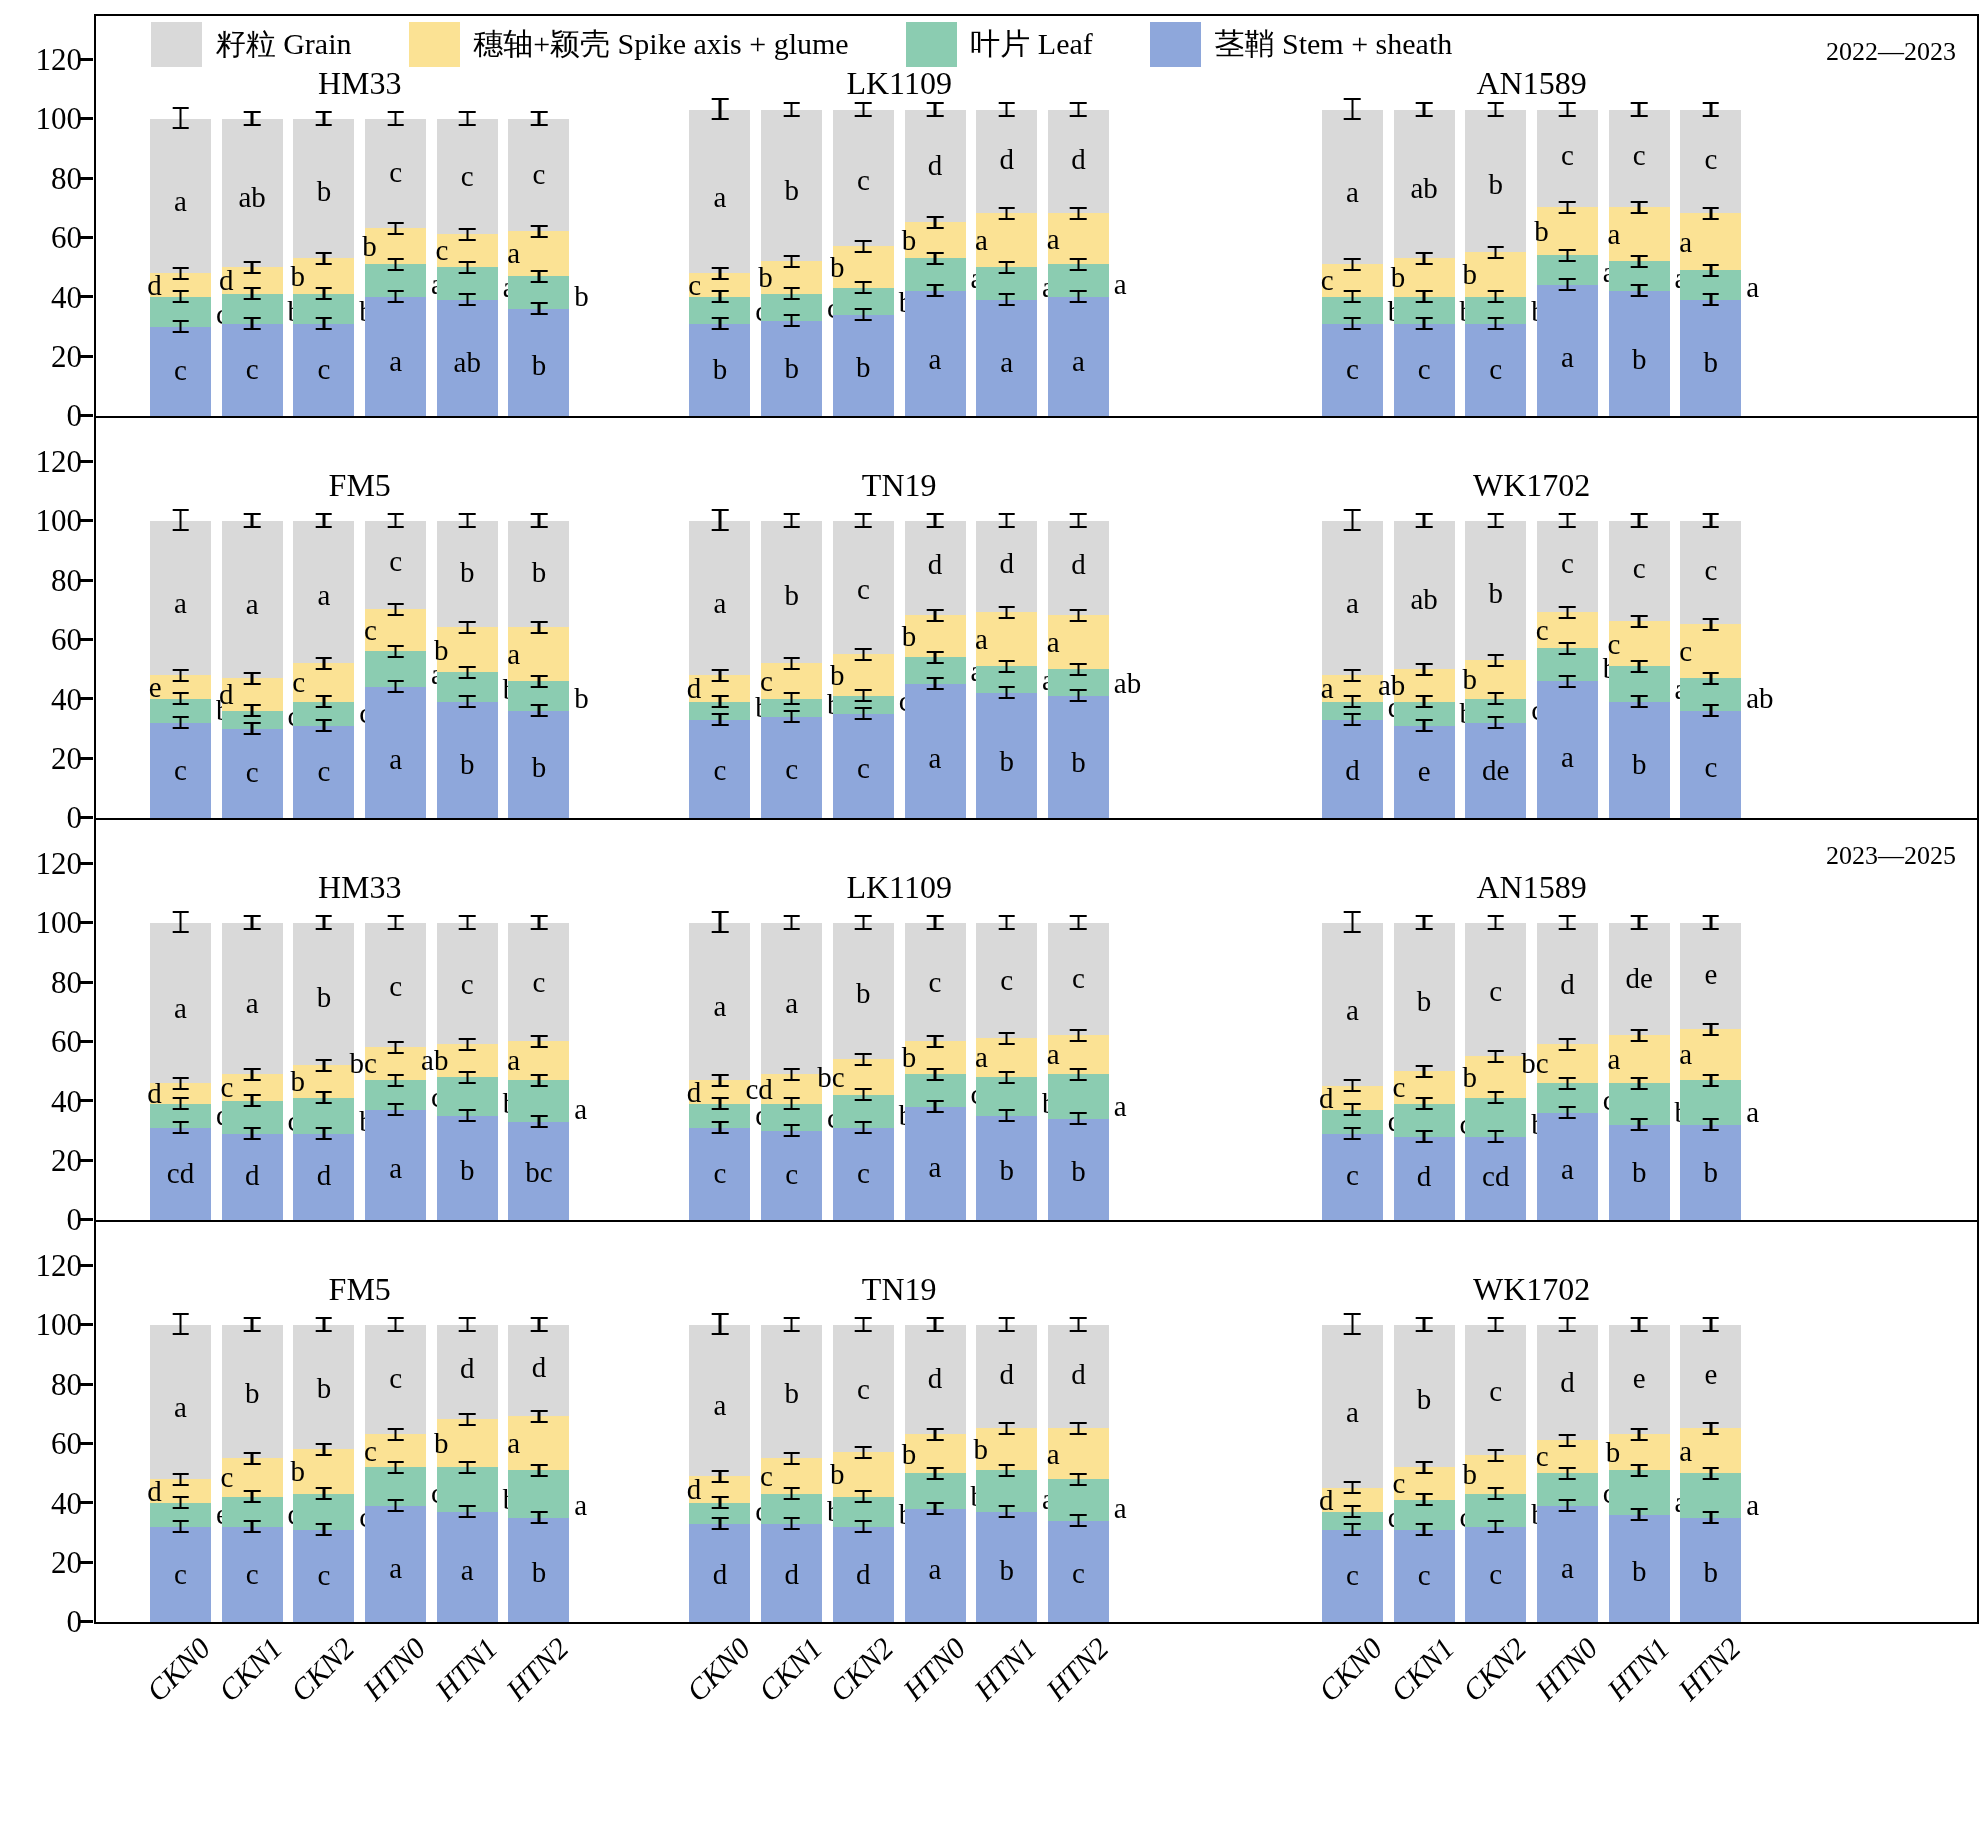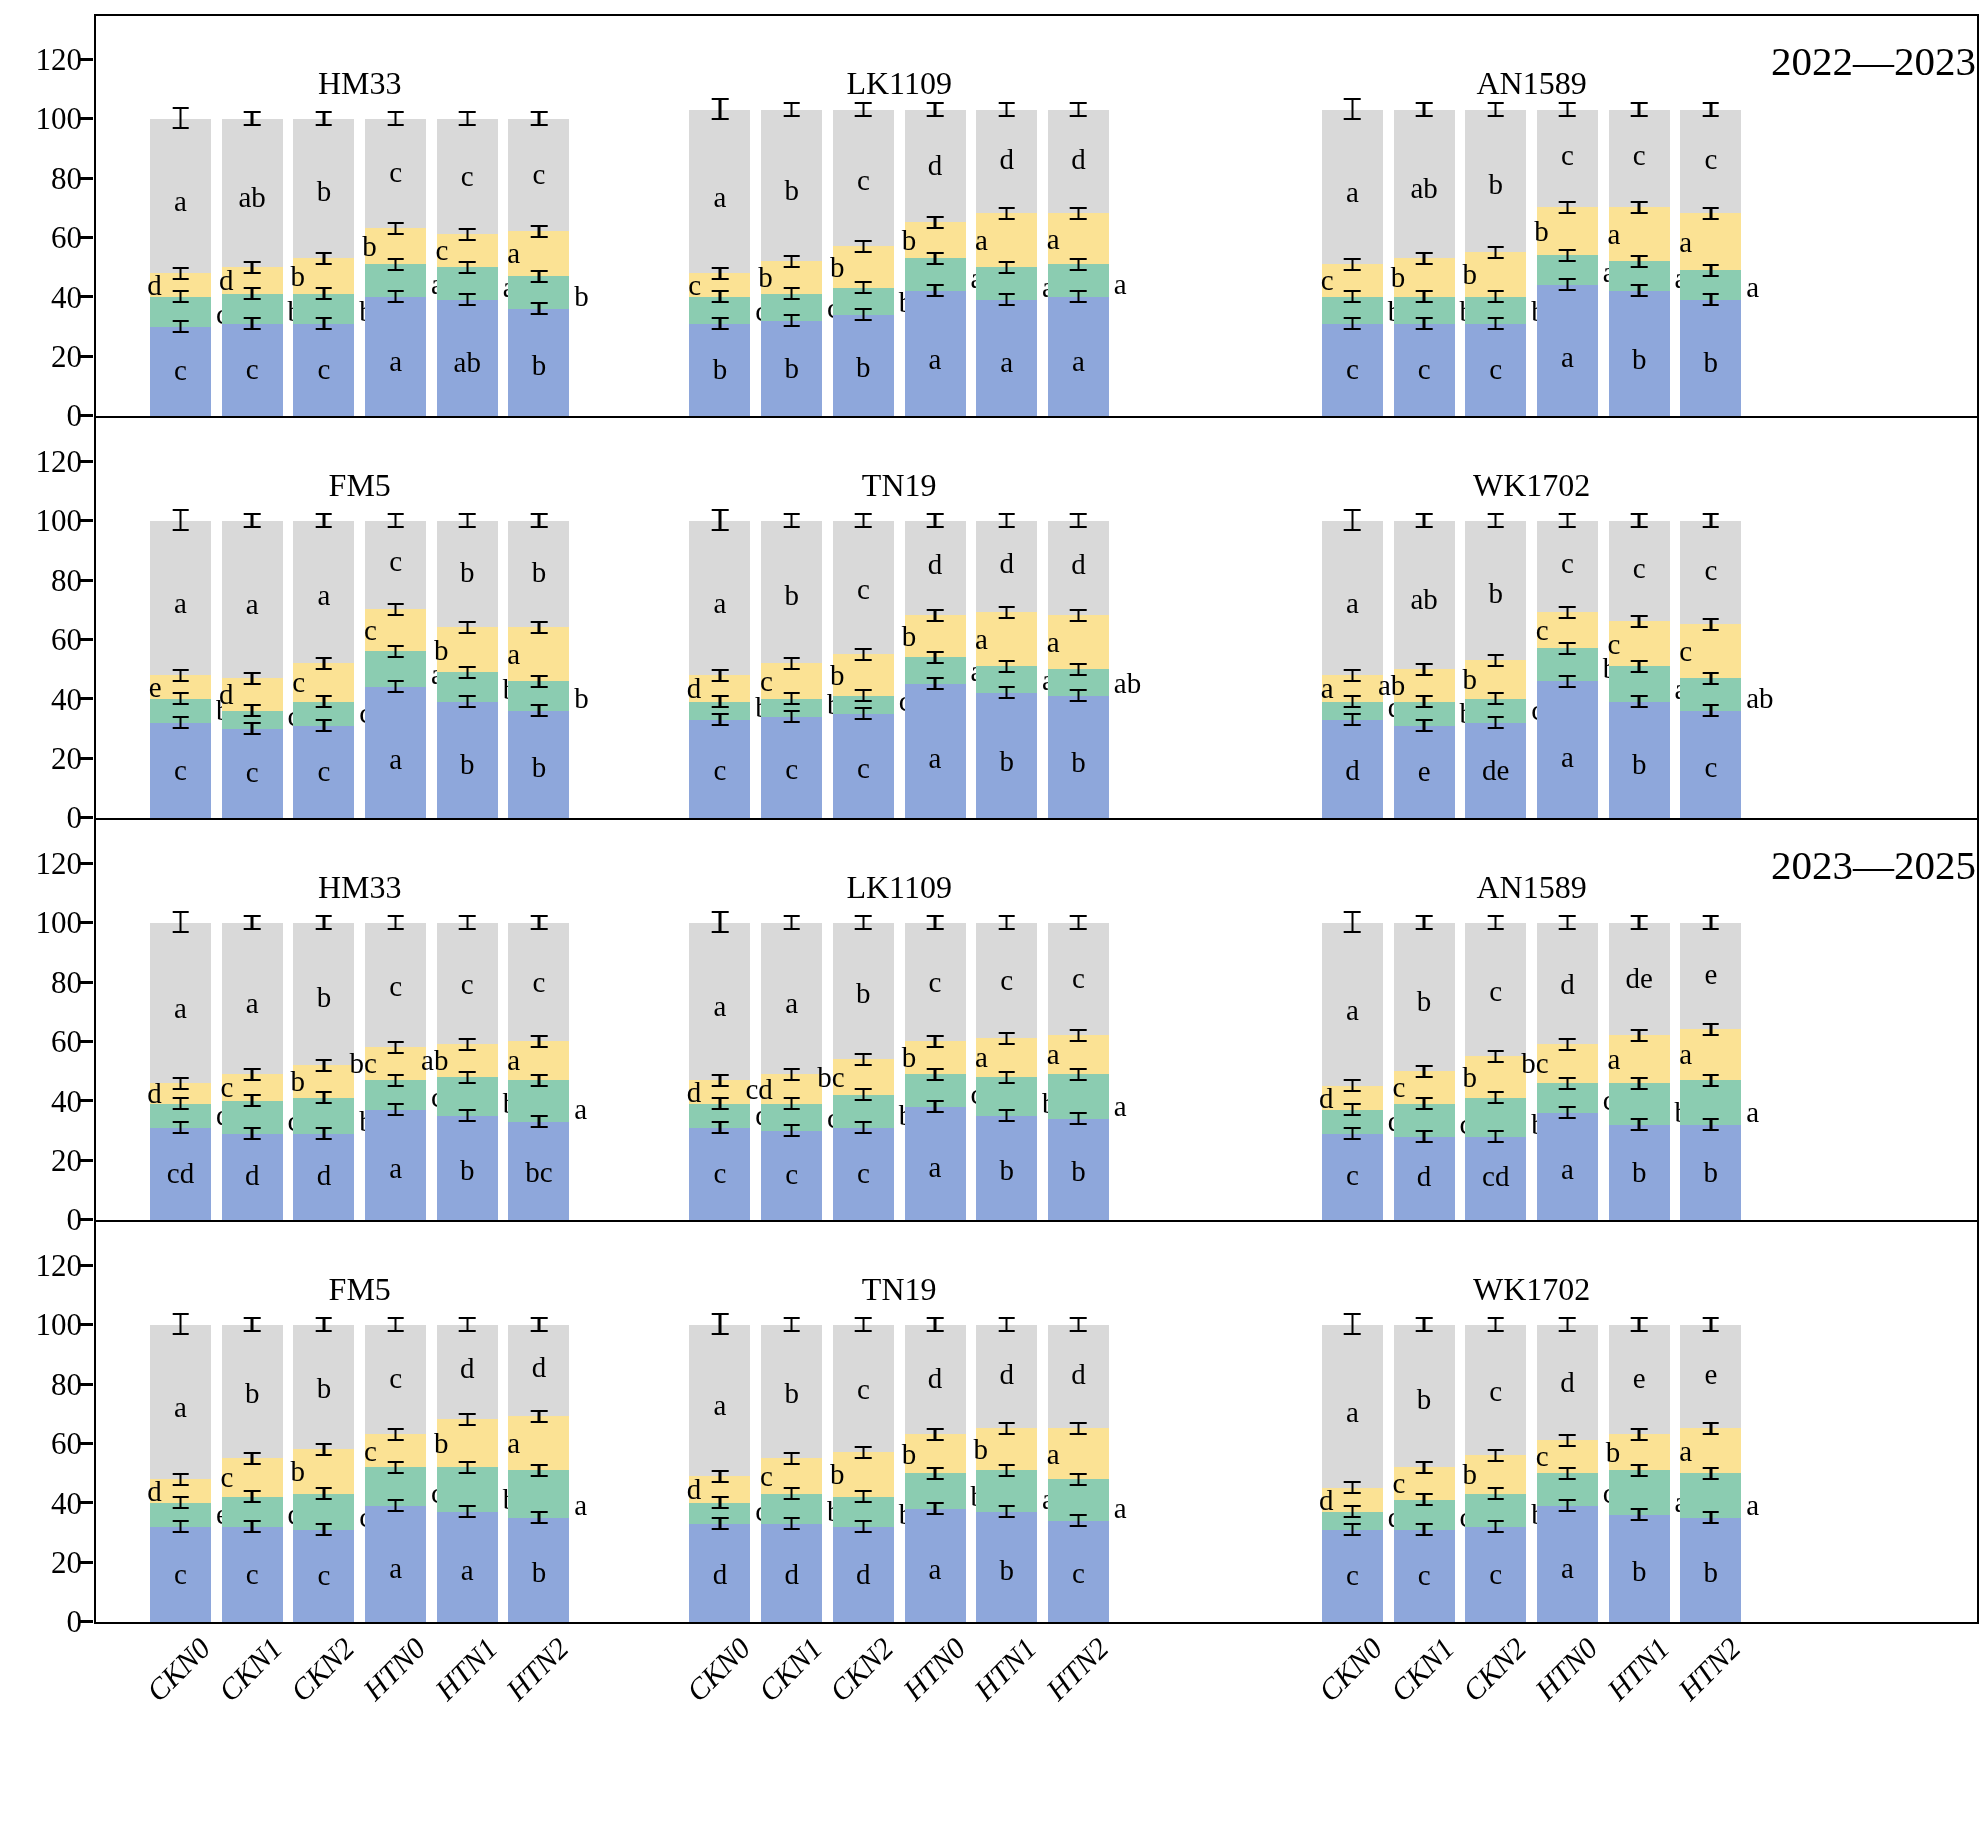--- a/index.html
+++ b/index.html
@@ -17,38 +17,56 @@
   .panel-title{position:absolute;top:49px;left:50%;transform:translateX(-50%);font-size:32px;white-space:nowrap;}
   .bar{position:relative;width:61px;display:flex;flex-direction:column-reverse;}
   .seg{width:100%;}
   .sig{position:absolute;font-size:29px;line-height:33px;white-space:nowrap;}
   .ebar{position:absolute;left:50%;transform:translateX(-50%);width:16.6px;border-top:2.9px solid #000;border-bottom:2.9px solid #000;box-sizing:border-box;}
   .ebar::before{content:"";position:absolute;left:50%;top:0;bottom:0;width:2.4px;background:#000;transform:translateX(-50%);}
   .legend{position:absolute;top:5.9px;left:55px;display:flex;align-items:center;gap:57px;z-index:5;}
   .legend-item{display:flex;align-items:center;gap:13.7px;}
   .swatch{width:51px;height:45px;}
   .legend-label{font-size:30px;white-space:nowrap;}
-  .year{position:absolute;right:1px;font-size:41px;white-space:nowrap;z-index:5;}
+  .year{position:absolute;right:21px;font-size:26px;white-space:nowrap;z-index:5;}
   .year-1{top:21.5px;}
   .year-2{top:825px;}
   .xstrip{position:relative;margin-left:94px;width:1885px;display:flex;padding-left:54px;box-sizing:border-box;height:125px;}
   .xgroup{display:flex;gap:10.7px;}
   .xgroup:nth-of-type(2){margin-left:120px;}
   .xgroup:nth-of-type(3){margin-left:213px;}
   .xslot{position:relative;width:61px;height:125px;}
   .xlab{position:absolute;top:7.8px;right:15.6px;transform:rotate(-45deg);transform-origin:100% 0;font-size:30px;font-style:italic;white-space:nowrap;}
   .x-title{margin-left:94px;width:1885px;text-align:center;font-size:32px;margin-top:7.8px;}
 </style>
 </head>
 <body>
 
 <div class="page">
 
   <div class="chart-box">
 
+    <div class="legend">
+      <div class="legend-item">
+        <span class="swatch" style="background: rgb(217, 217, 217);"></span>
+        <span class="legend-label">籽粒 Grain</span>
+      </div>
+      <div class="legend-item">
+        <span class="swatch" style="background: rgb(251, 226, 148);"></span>
+        <span class="legend-label">穗轴+颖壳 Spike axis + glume</span>
+      </div>
+      <div class="legend-item">
+        <span class="swatch" style="background: rgb(139, 204, 177);"></span>
+        <span class="legend-label">叶片 Leaf</span>
+      </div>
+      <div class="legend-item">
+        <span class="swatch" style="background: rgb(142, 167, 219);"></span>
+        <span class="legend-label">茎鞘 Stem + sheath</span>
+      </div>
+    </div>
 
     <div class="year year-1">2022—2023</div>
     <div class="year year-2">2023—2025</div>
 
     <div class="row-panel sep">
       <div class="yaxis">
           <div class="tick-label" style="bottom: -15.6px;">0</div>
           <div class="tick-mark" style="bottom: -1.5px;"></div>
           <div class="tick-label" style="bottom: 44px;">20</div>
           <div class="tick-mark" style="bottom: 58px;"></div>

